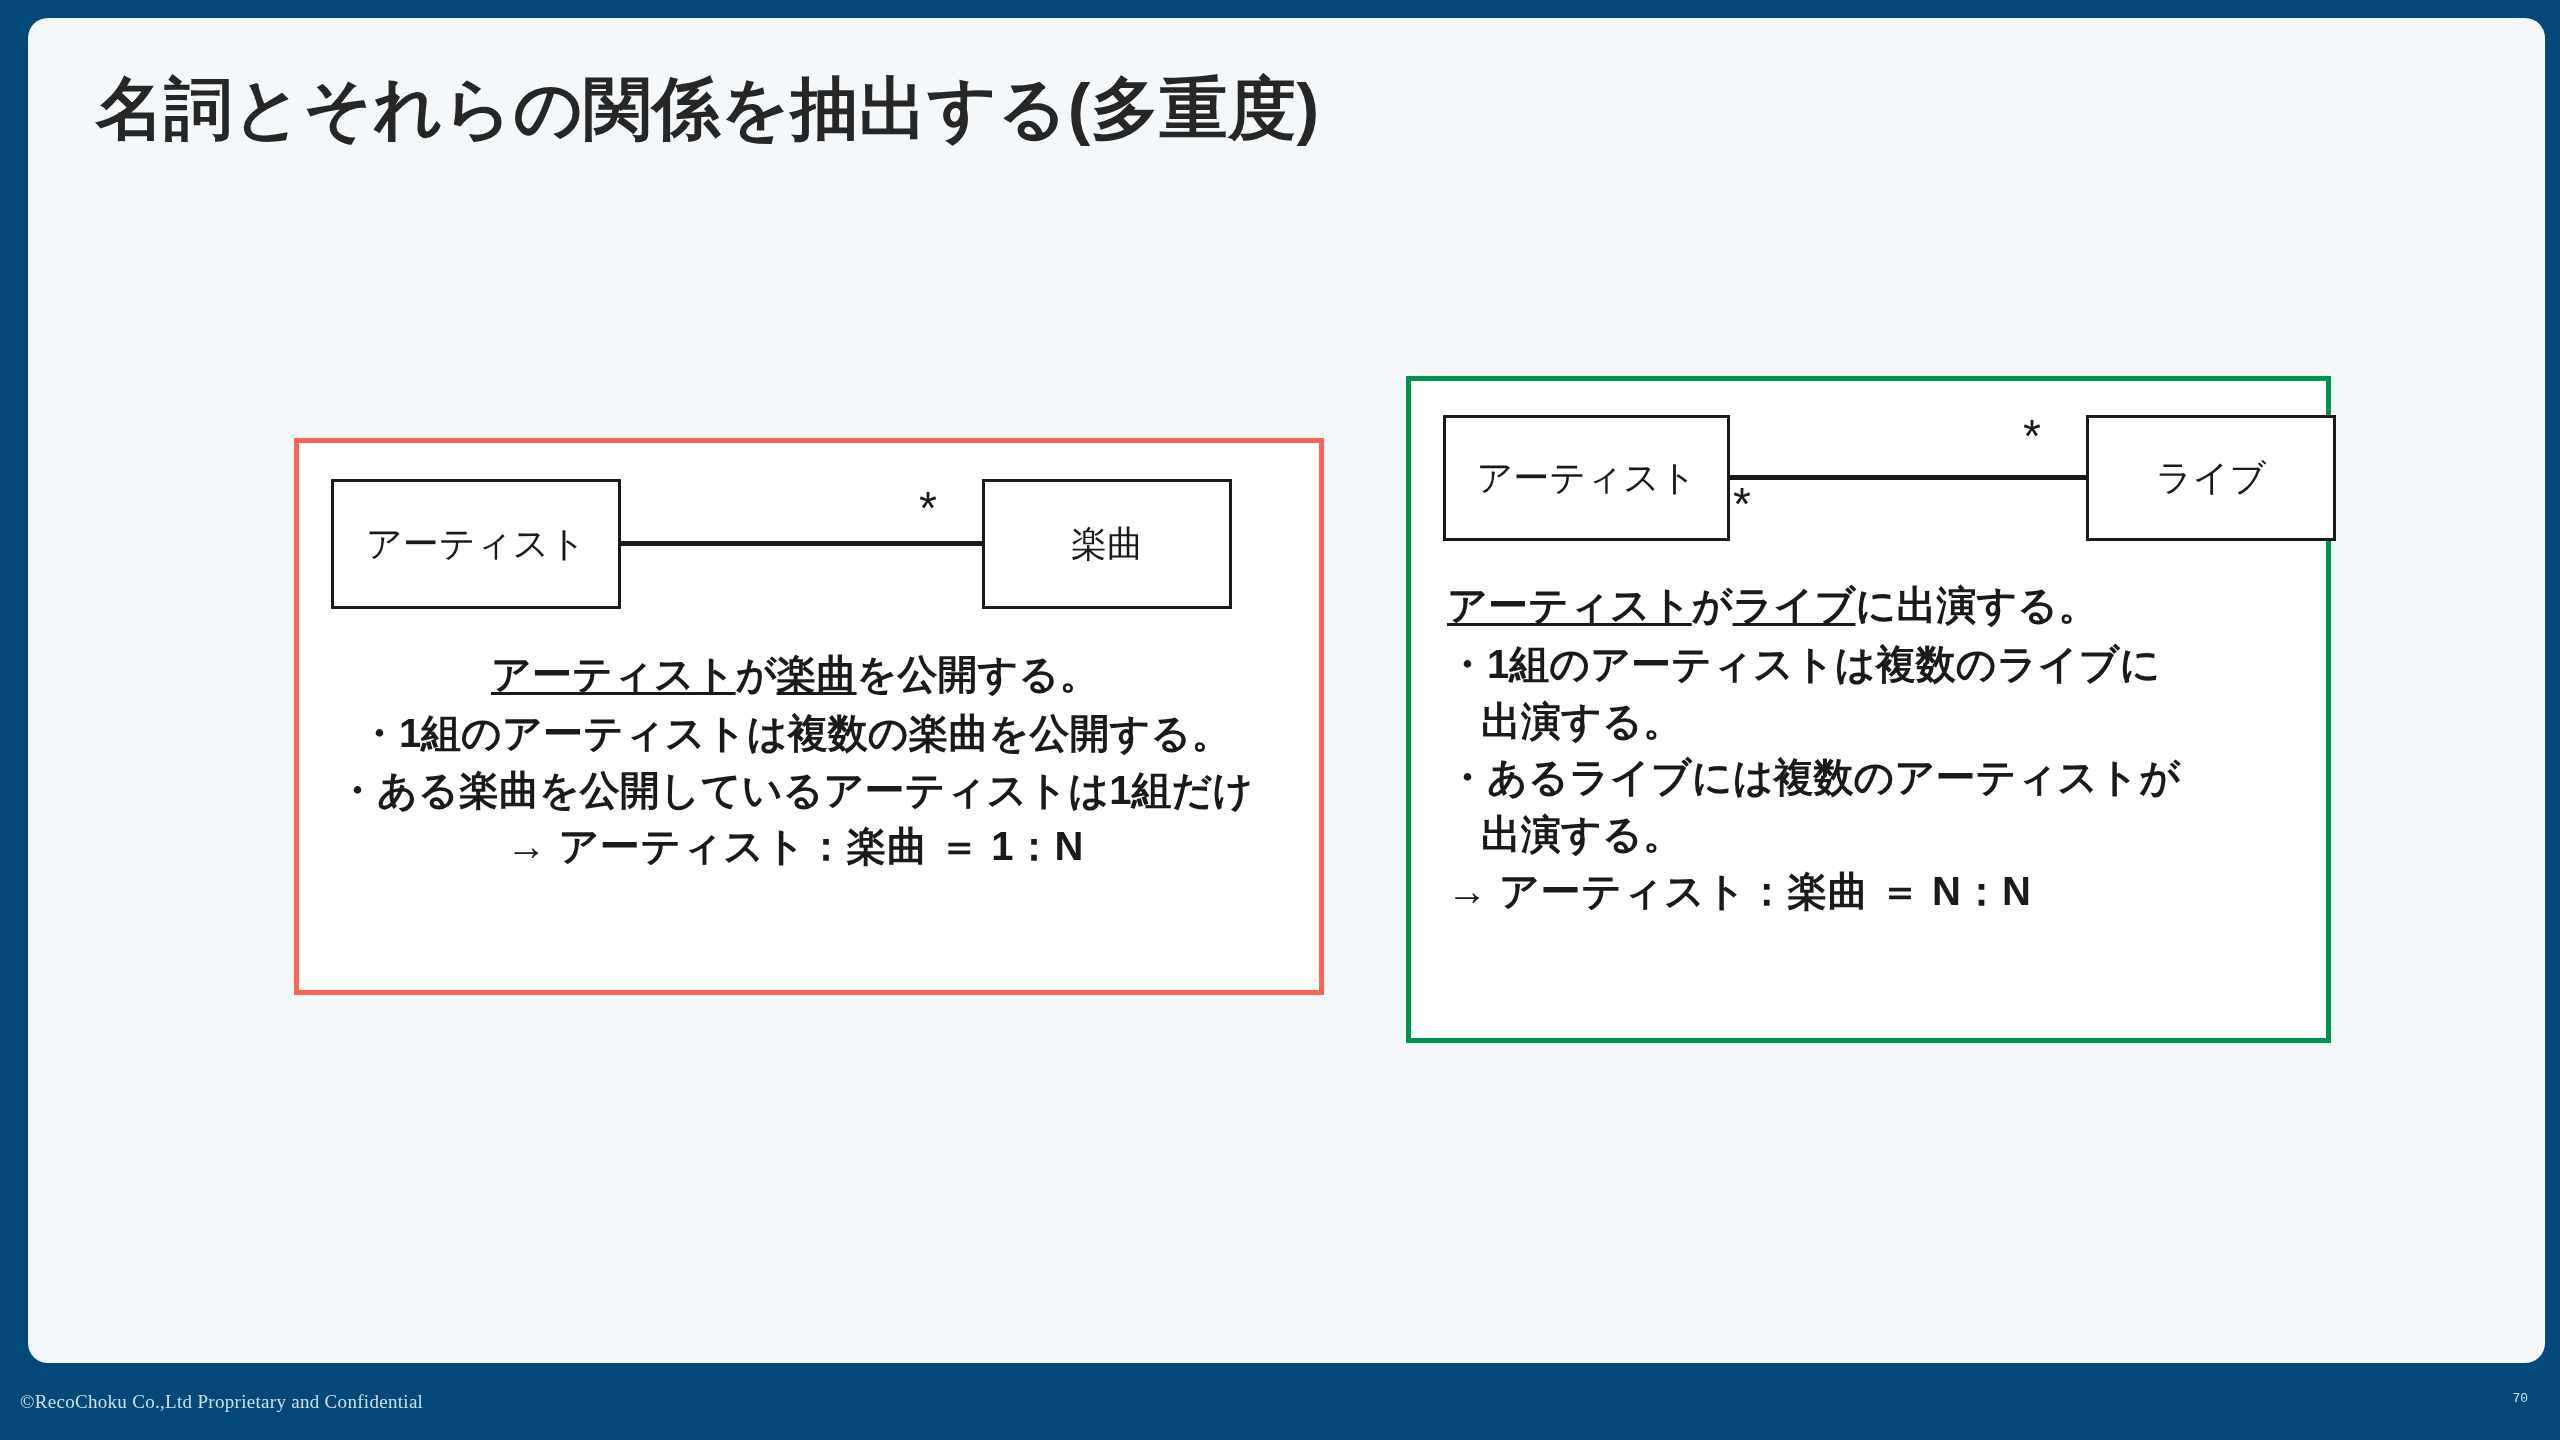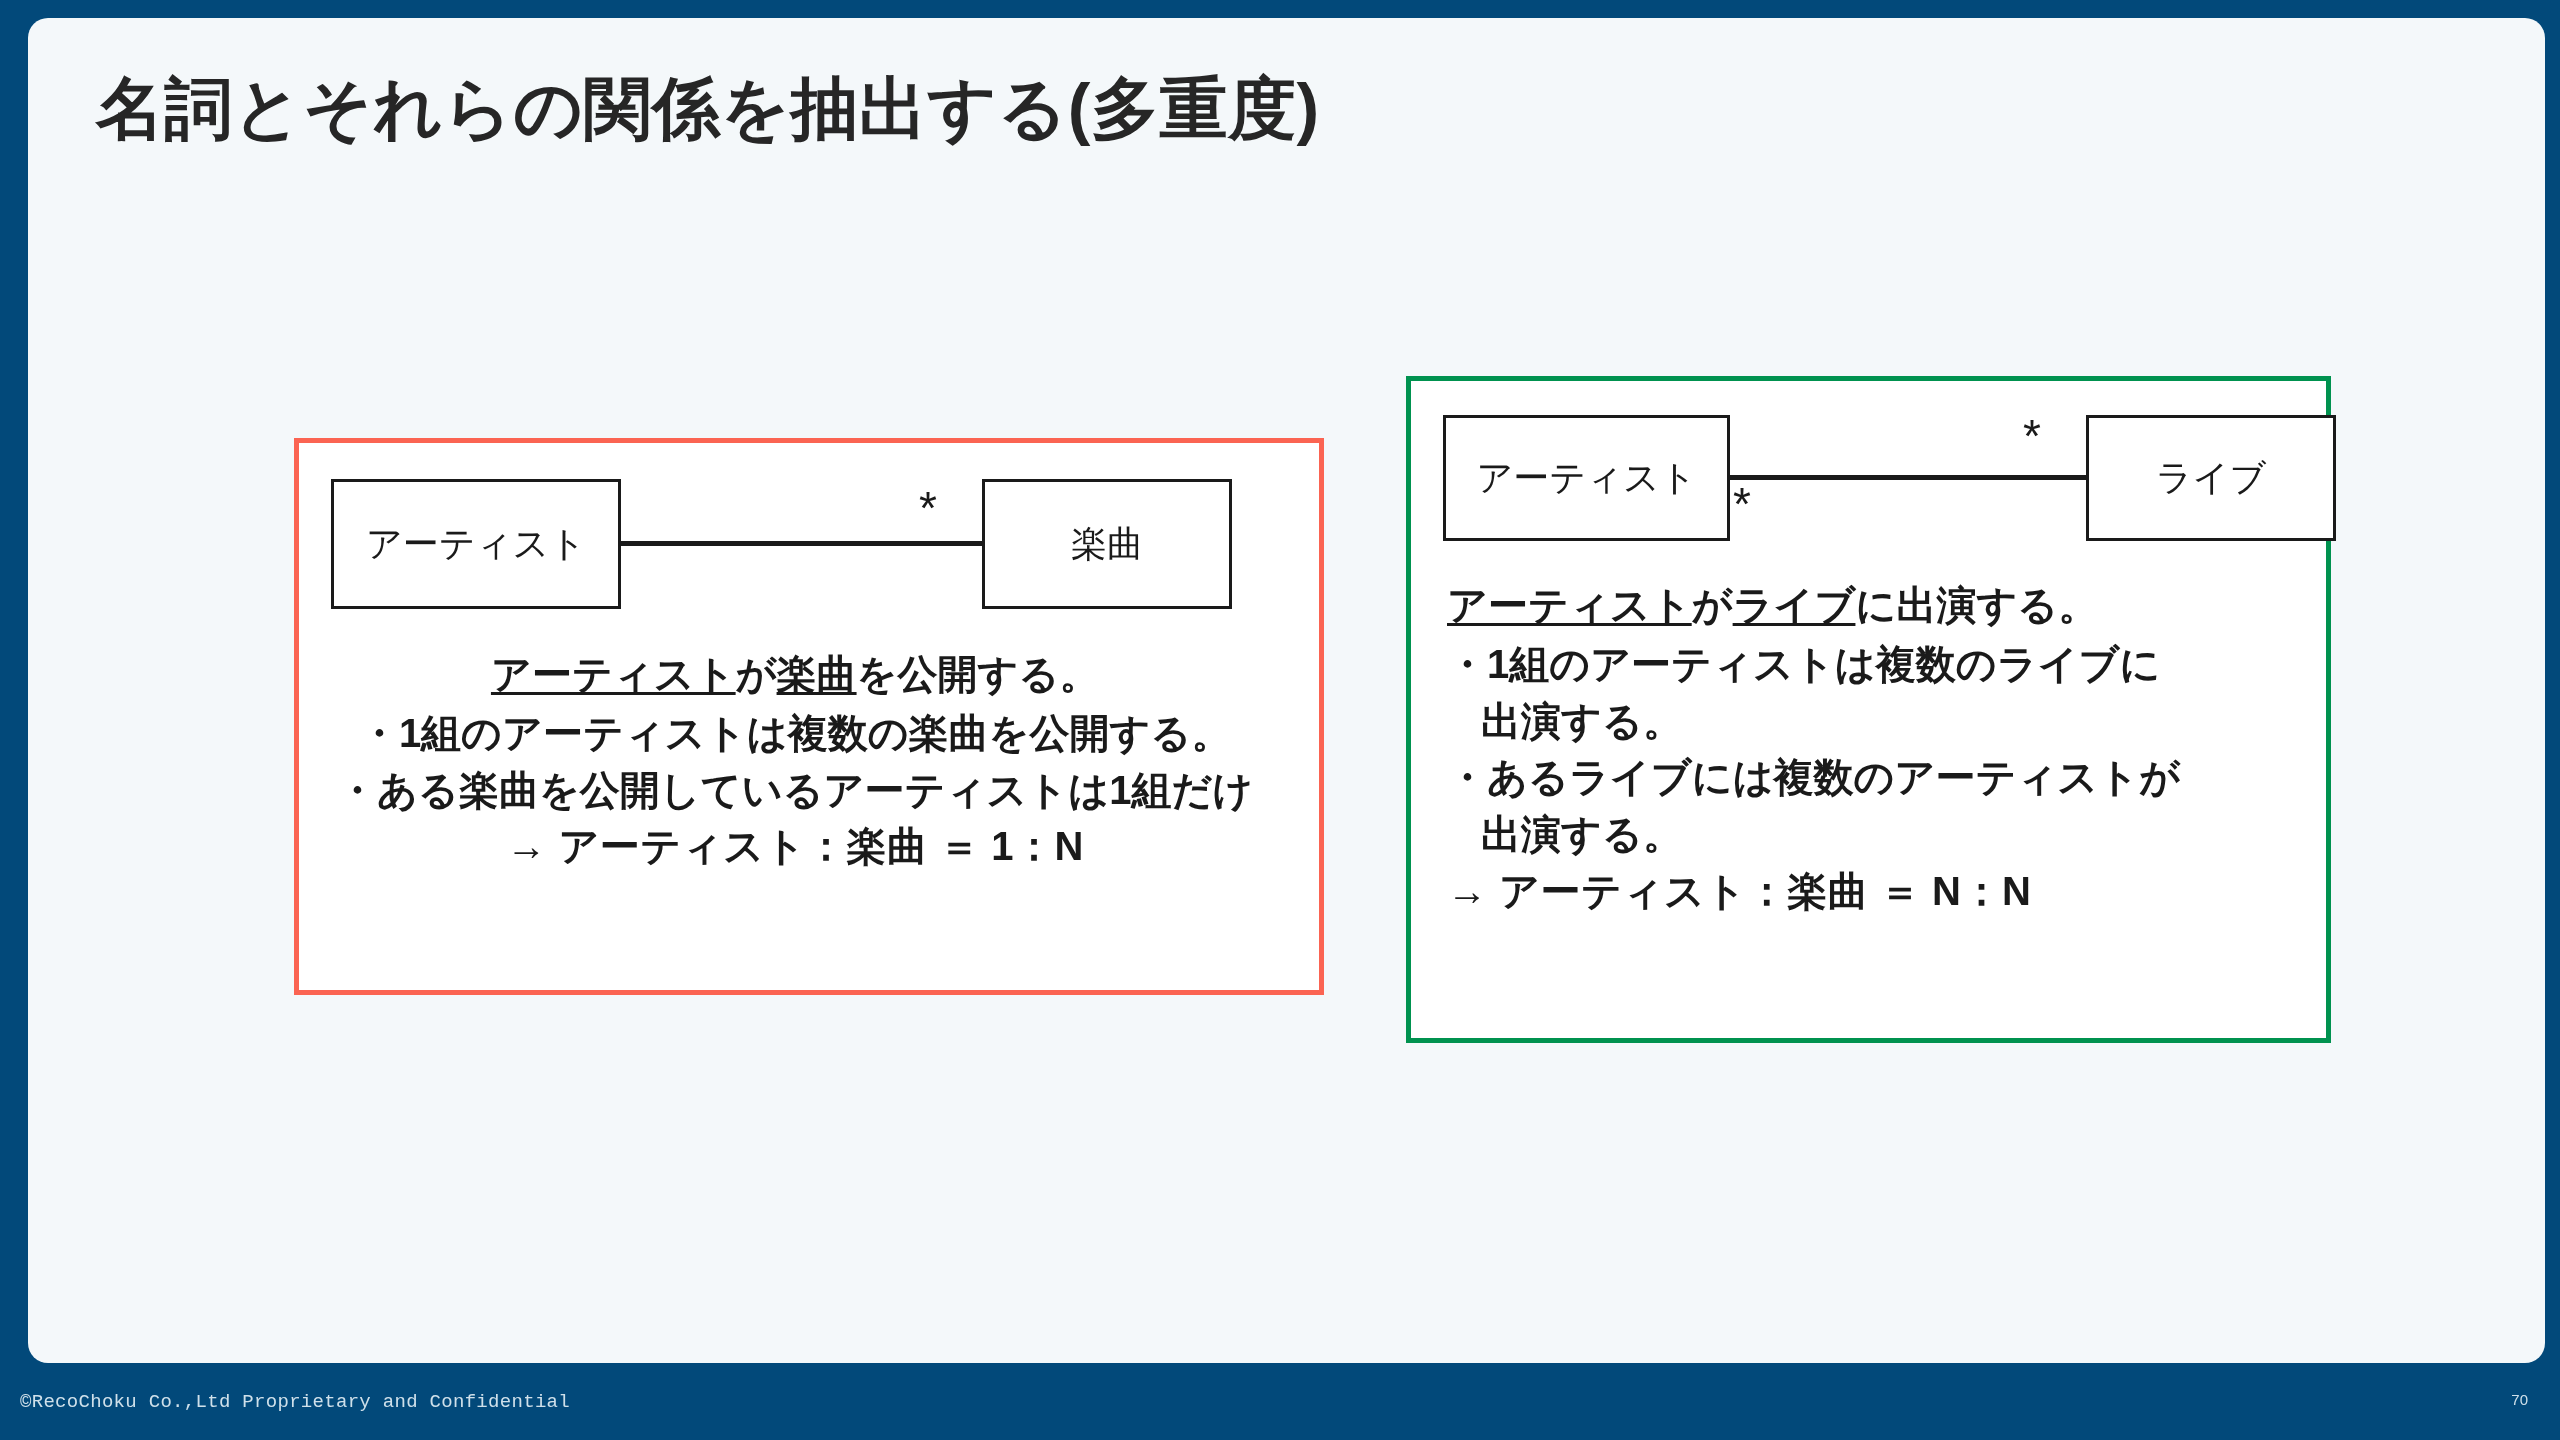--- a/index.html
+++ b/index.html
@@ -141,31 +141,31 @@
     white-space: nowrap;
   }
   .rel-line.indent { padding-left: 34px; }
   .rel-line.concl { letter-spacing: 0.5px; }
 
   
   #footer-copyright {
     position: absolute;
     left: 20px;
     top: 1391px;
-    font-family: Liberation Mono, monospace;
+    font-family: Liberation Serif, serif;
     font-size: 19px;
     color: #CFE0EA;
     letter-spacing: 0.3px;
   }
   #footer-page-number {
     position: absolute;
     right: 32px;
     top: 1391px;
-    font-family: Liberation Sans, sans-serif;
-    font-size: 15px;
+    font-family: Liberation Mono, monospace;
+    font-size: 13px;
     color: #CFE0EA;
   }
 </style>
 </head>
 <body>
 
 <div id="slide-root">
 
   <div id="slide-card">
 

